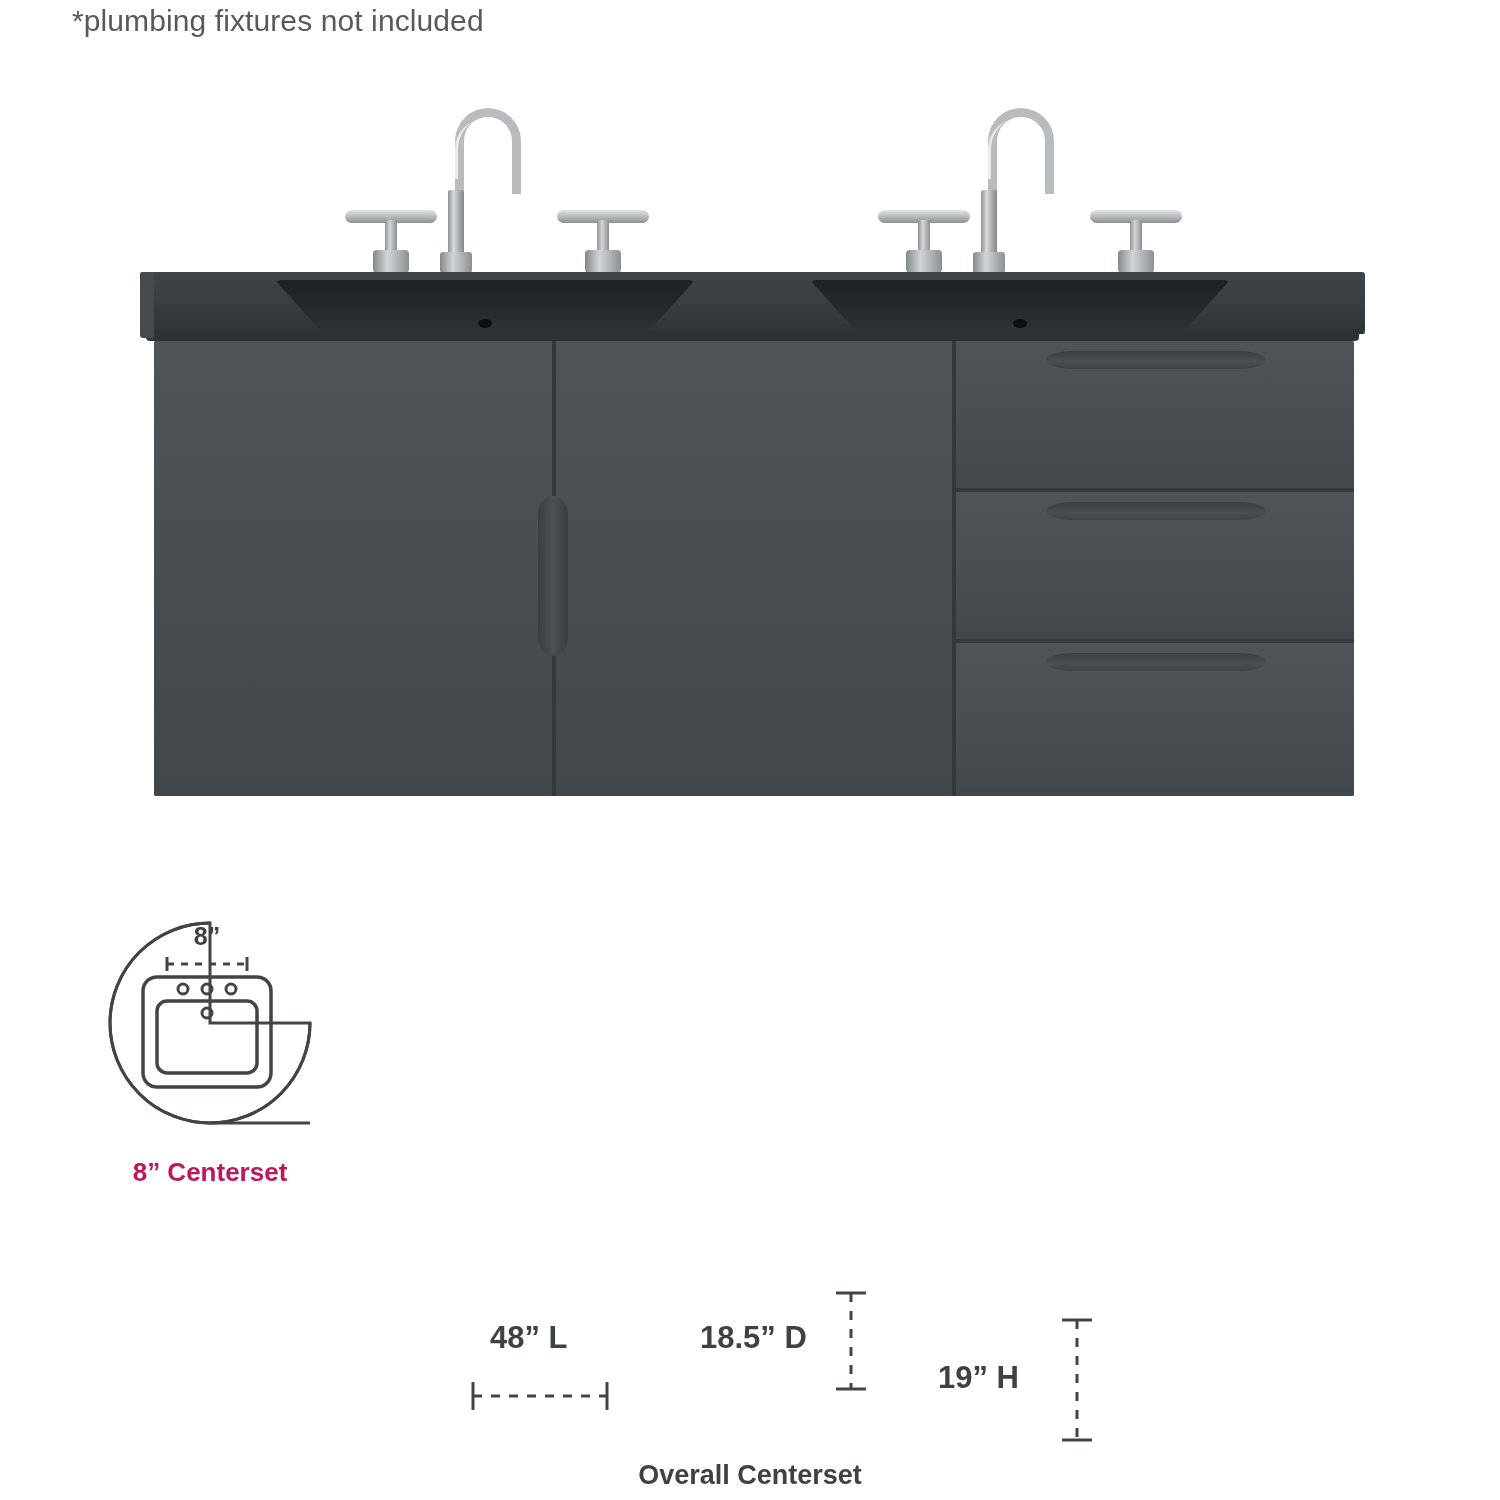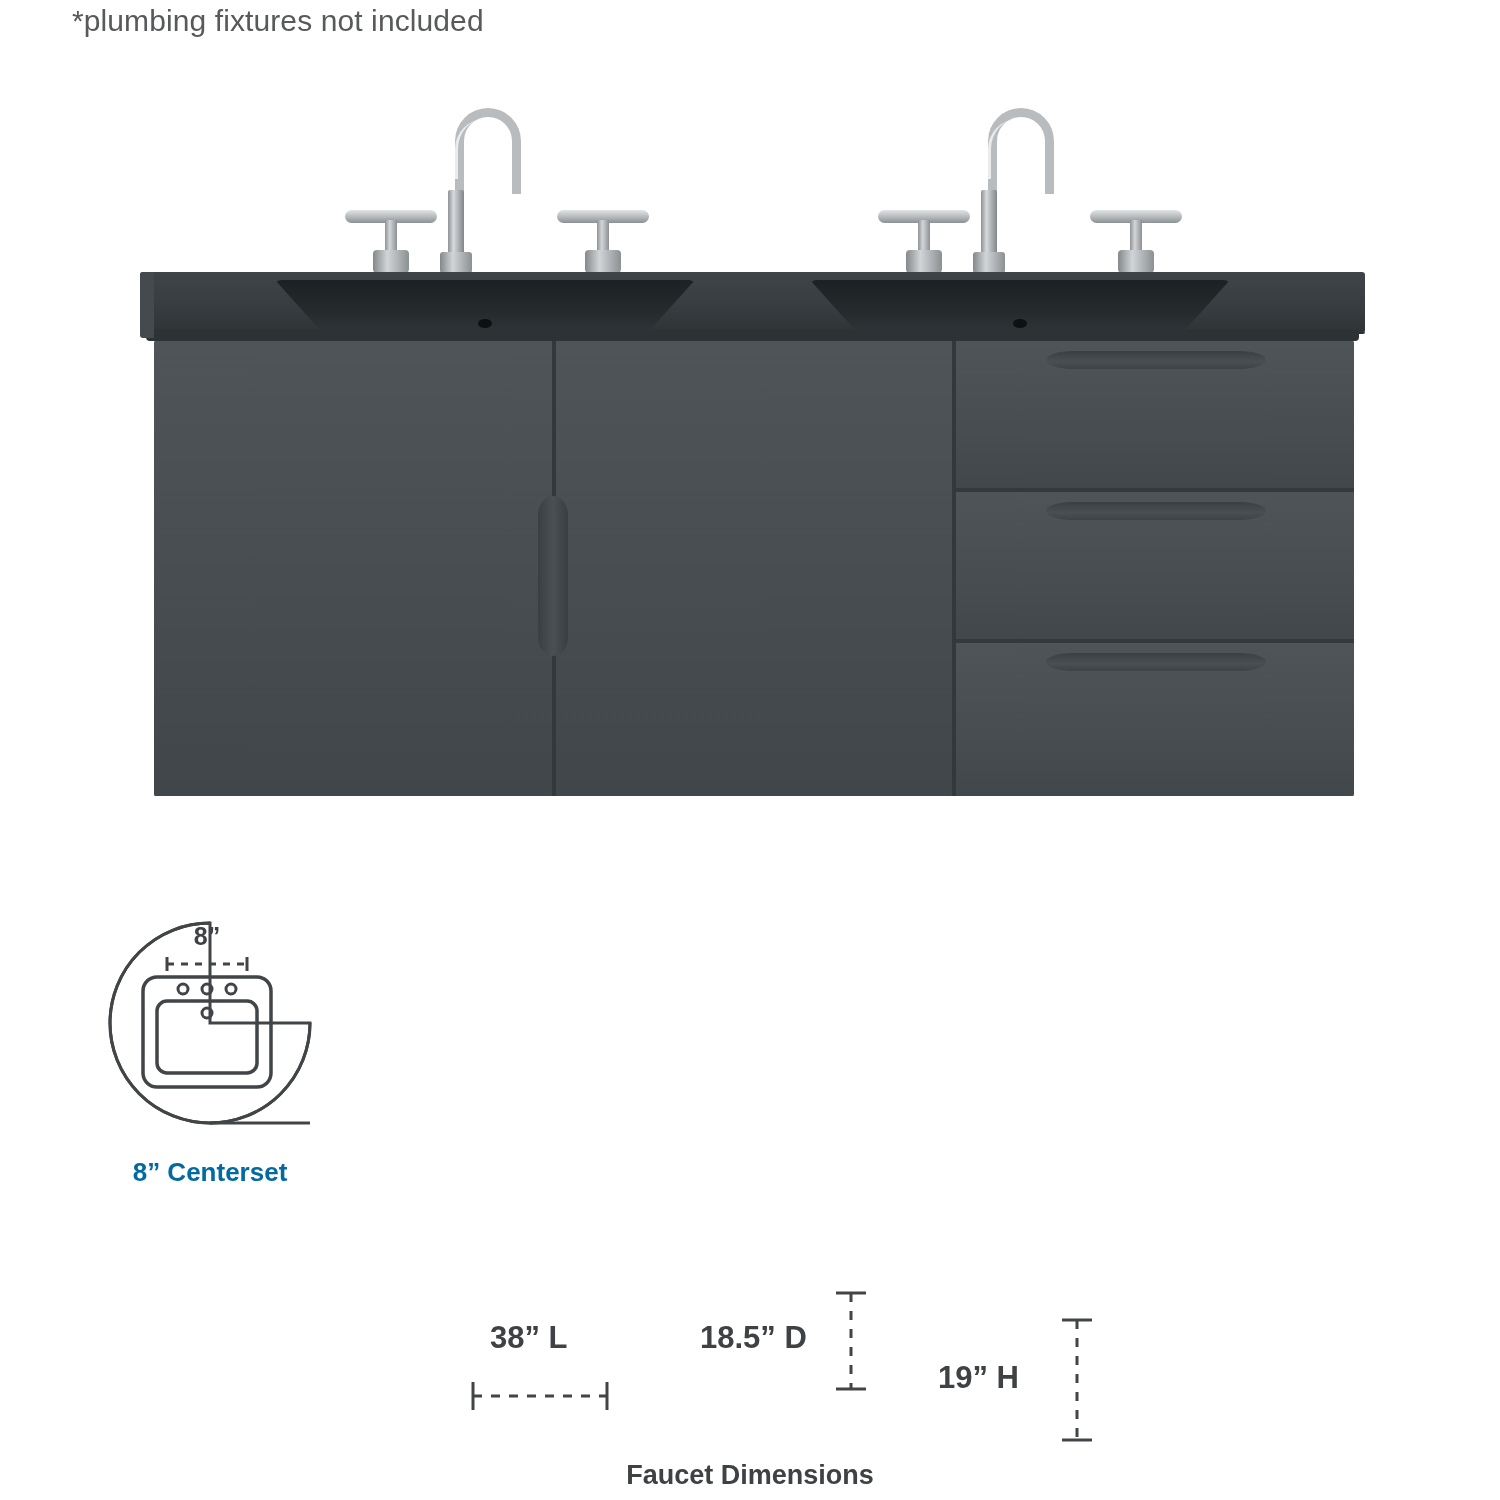--- a/index.html
+++ b/index.html
@@ -268,21 +268,21 @@
   .feature-3 { left: 1075px; }
   .feature .icon-wrap {
     width: 230px;
     height: 240px;
     margin: 0 auto;
   }
   .feature .caption {
     margin-top: 10px;
     font-size: 26px;
     font-weight: bold;
-    color: #0369a1;
+    color: #be185d;
     line-height: 1.35;
   }
 
   
   .dimensions {
     position: absolute;
     left: 0;
     top: 1320px;
     width: 1500px;
     height: 180px;
@@ -411,21 +411,21 @@
       <div>8” Centerset</div>
     </div>
   </div>
 
 
 </div>
 
 <div class="dimensions">
 
   <div class="dim-item dim-l">
-    <span>38” L</span>
+    <span>48” L</span>
     <svg width="150" height="50" viewBox="0 0 150 50" style="position:absolute;left:-25px;top:52px;">
       <line x1="8" y1="10" x2="8" y2="38" stroke="#414548" stroke-width="3"></line>
       <line x1="142" y1="10" x2="142" y2="38" stroke="#414548" stroke-width="3"></line>
       <line x1="8" y1="24" x2="142" y2="24" stroke="#414548" stroke-width="3" stroke-dasharray="9 9"></line>
     </svg>
   </div>
 
   <div class="dim-item dim-d">
     <span>18.5” D</span>
     <svg width="50" height="120" viewBox="0 0 50 120" style="position:absolute;left:126px;top:-35px;">
@@ -437,14 +437,14 @@
 
   <div class="dim-item dim-h">
     <span>19” H</span>
     <svg width="50" height="140" viewBox="0 0 50 140" style="position:absolute;left:114px;top:-48px;">
       <line x1="10" y1="8" x2="40" y2="8" stroke="#414548" stroke-width="3"></line>
       <line x1="10" y1="128" x2="40" y2="128" stroke="#414548" stroke-width="3"></line>
       <line x1="25" y1="8" x2="25" y2="128" stroke="#414548" stroke-width="3" stroke-dasharray="9 9"></line>
     </svg>
   </div>
 
-  <div class="dims-caption">Faucet Dimensions</div>
+  <div class="dims-caption">Overall Centerset</div>
 </div>
 
 </body></html>

